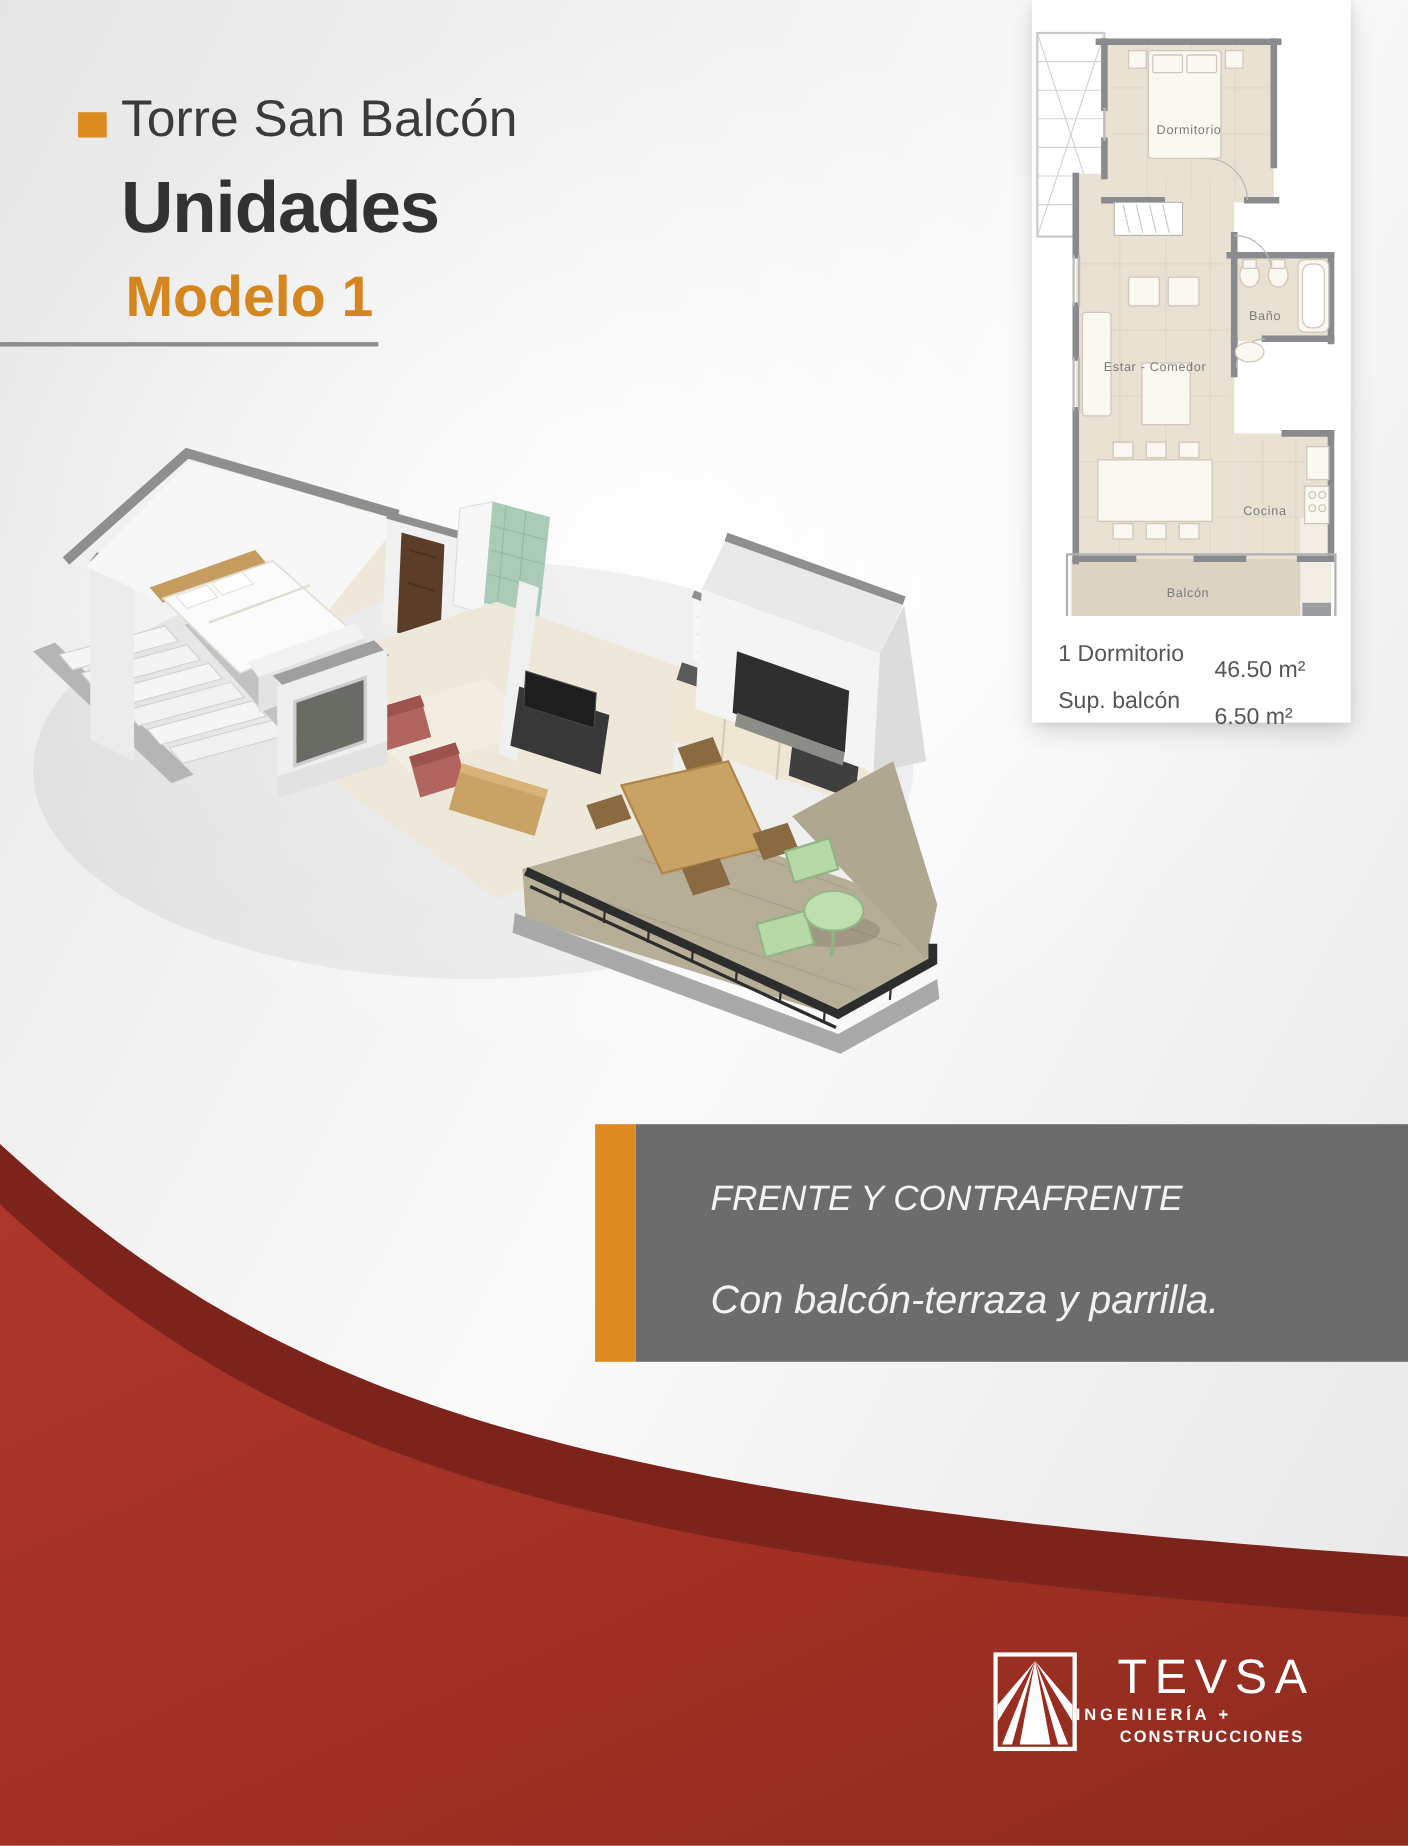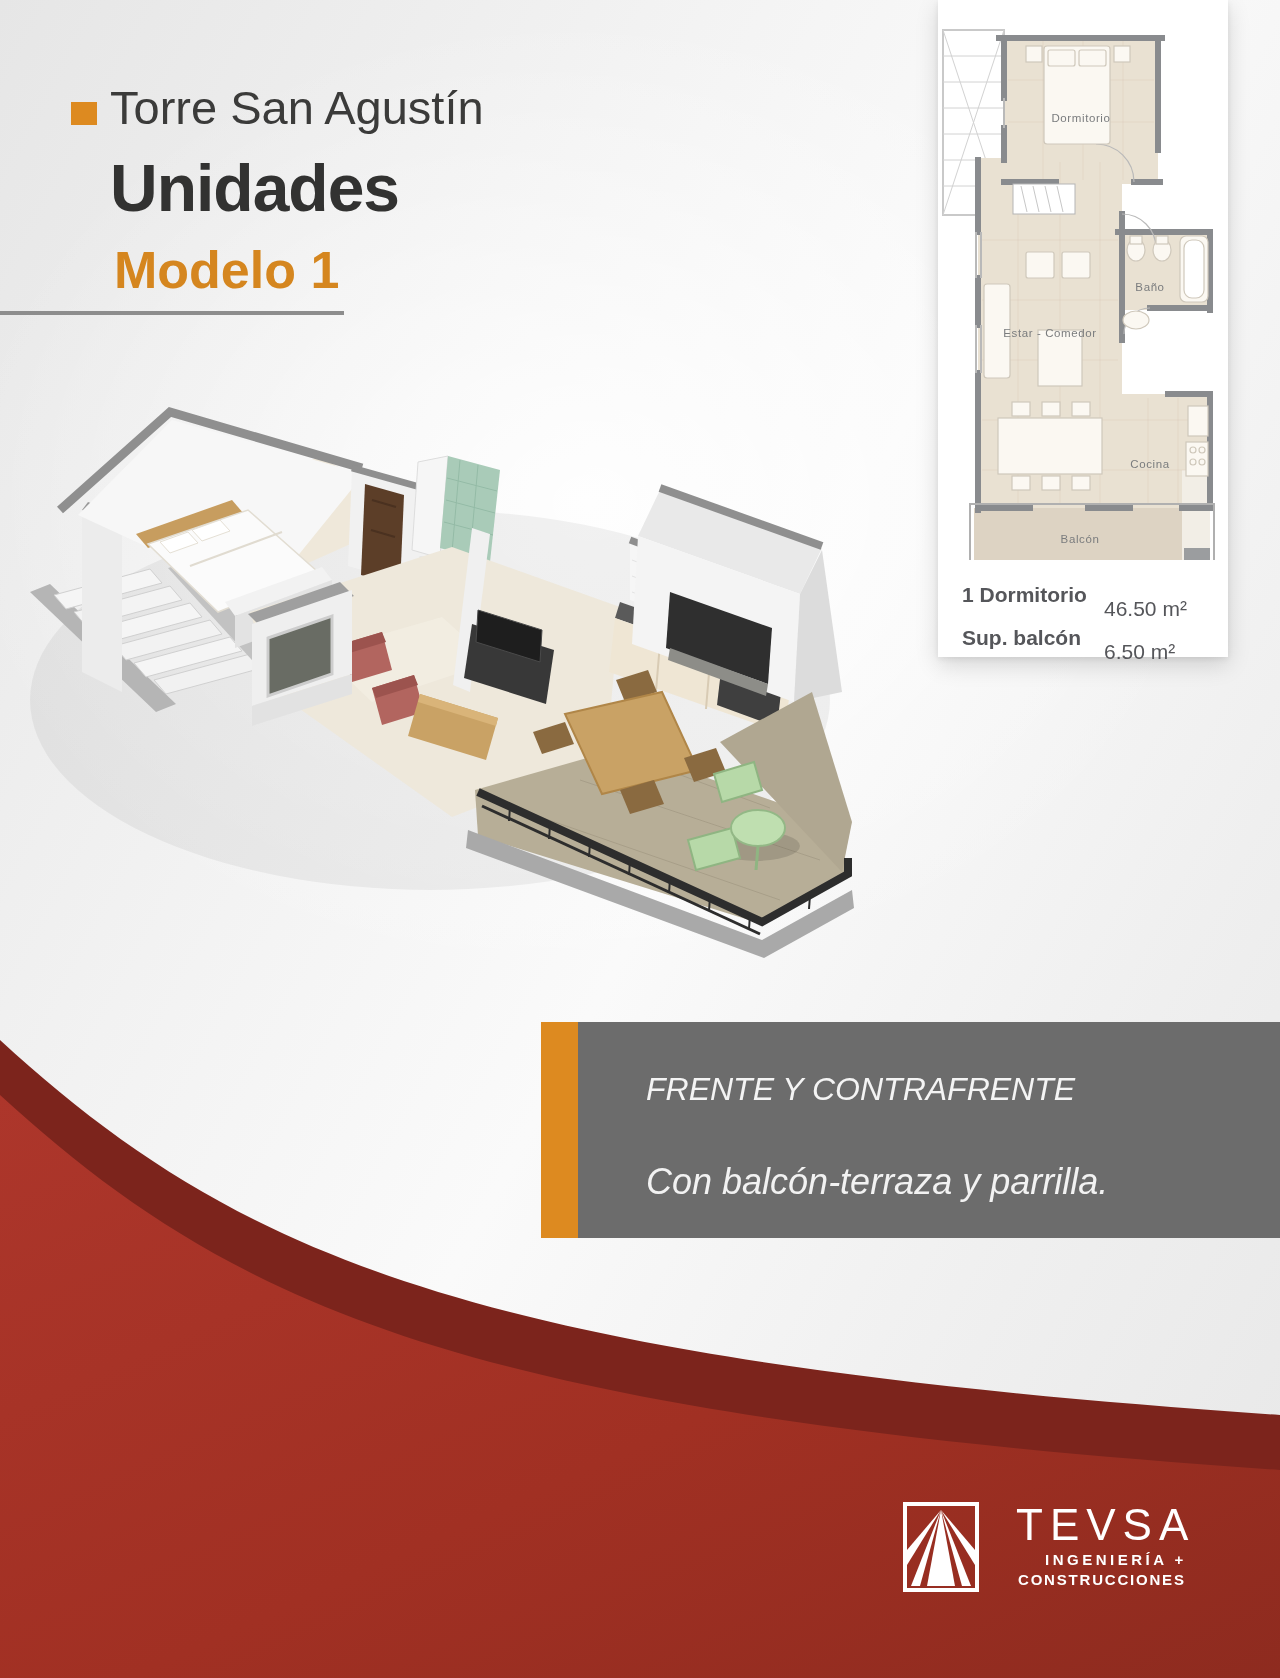--- a/index.html
+++ b/index.html
@@ -16,40 +16,40 @@
   .title{left:110px;top:80px;font-size:47px;color:#3b3b3a;letter-spacing:0;}
   .subtitle{left:110px;top:130px;font-size:66px;font-weight:bold;color:#323231;letter-spacing:-1px;margin-top:20px;}
   .model{left:114px;top:240px;font-size:52px;font-weight:bold;color:#d5861f;}
   .rule{left:0;top:311px;width:344px;height:4px;background:#8d8d8d;}
   
   .card{left:938px;top:0;width:290px;height:657px;background:#ffffff;
         box-shadow:0 8px 22px rgba(0,0,0,.14), 0 2px 6px rgba(0,0,0,.08);text-align:center;}
   .card svg{display:block;}
   .stats{left:962px;top:580px;width:250px;font-size:21px;color:#55565a;line-height:29px;}
   .stats .row{display:flex;}
-  .stats .lbl{width:142px;font-weight:bold;}
+  .stats .lbl{width:142px;}
   .stats .val{flex:1;margin-top:14px;}
   
   .panel-bar{left:541px;top:1022px;width:37px;height:216px;background:#dd8a20;}
   .panel{left:578px;top:1022px;width:702px;height:216px;background:#6c6c6c;color:#ffffff;
          padding:42px 0 0 68px;box-sizing:border-box;font-style:italic;}
   .panel .l1{font-size:41px;font-weight:bold;letter-spacing:0;line-height:48px;}
   .panel .l2{font-size:32px;font-weight:400;line-height:50px;color:#f4f4f4;}
   .panel .l3{font-size:36px;font-weight:300;line-height:48px;color:#f2f2f2;margin-top:44px;}
   
   .brand{left:1016px;top:1500px;color:#ffffff;font-size:44px;font-weight:normal;letter-spacing:7px;}
-  .tag1{left:1045px;top:1551px;color:#ffffff;font-size:15px;font-weight:bold;letter-spacing:3.5px;}
+  .tag1{left:978px;top:1551px;color:#ffffff;font-size:15px;font-weight:bold;letter-spacing:3.5px;}
   .tag2{left:1018px;top:1571px;color:#ffffff;font-size:15px;font-weight:bold;letter-spacing:1.8px;}
   .plan-label{font-size:11.5px;fill:#7a7c7e;letter-spacing:.6px;}
 </style>
 </head>
 <body>
 
 <div class="abs bullet"></div>
-<div class="abs title">Torre San Agustín</div>
+<div class="abs title">Torre San Balcón</div>
 <div class="abs subtitle">Unidades</div>
 <div class="abs model">Modelo 1</div>
 <div class="abs rule"></div>
 
 <div class="abs" style="left:20px;top:360px;width:840px;height:600px;">
 <svg width="840" height="600" viewBox="0 0 840 600">
 
   <ellipse cx="410" cy="340" rx="400" ry="190" fill="#000000" opacity="0.05"></ellipse>
 
   <g>

